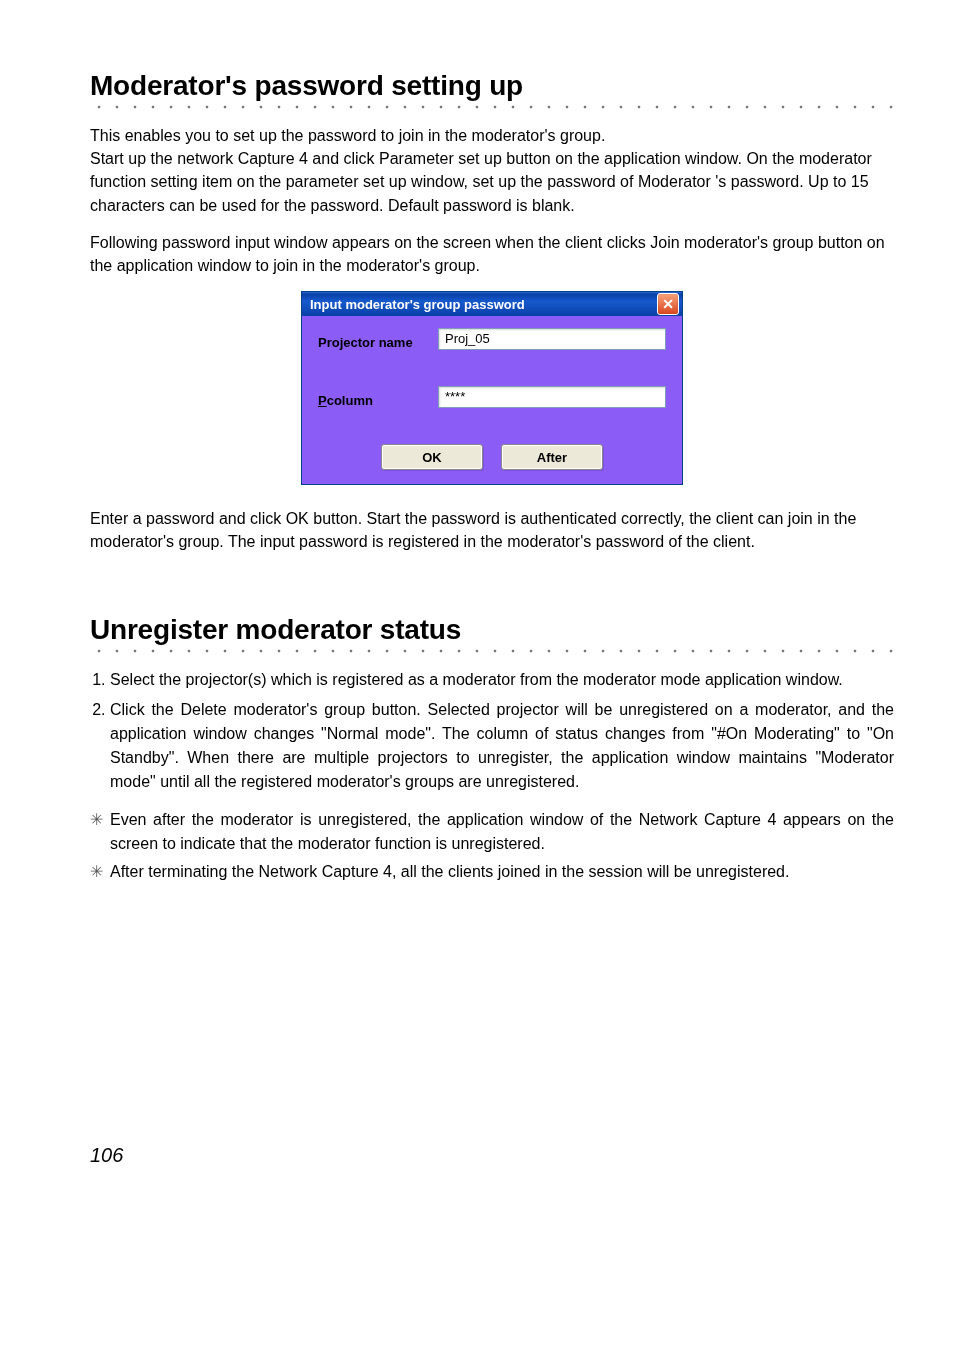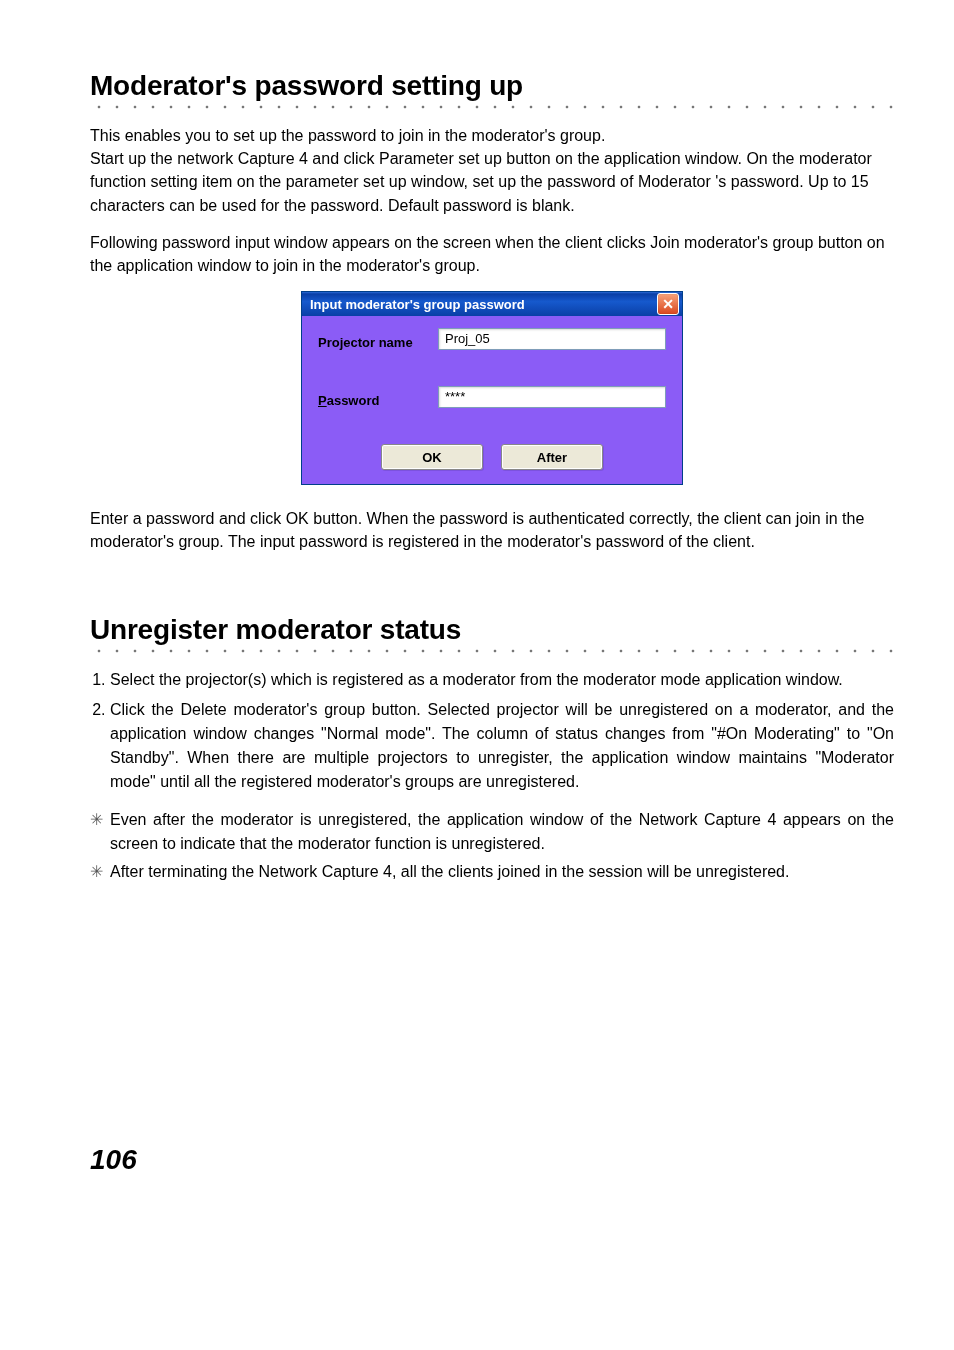--- a/index.html
+++ b/index.html
@@ -126,22 +126,22 @@
     margin: 0 0 4px 0;
     display: flex;
     text-align: justify;
   }
   .note .mark {
     width: 20px; flex-shrink:0;
     color: #555;
   }
   .pagenum {
     font-style: italic;
-    font-weight: 700;
-    font-size: 28px;
+    font-weight: 400;
+    font-size: 20px;
     margin-top: 260px;
   }
   .spacer-lg { height: 46px; }
 </style>
 </head>
 <body>
 
 <div class="page">
 
   <h2 class="section">Moderator's password setting up</h2>
@@ -164,32 +164,32 @@
       <div class="closebtn">
         <span>✕</span>
       </div>
     </div>
     <div class="dlg-body">
       <div class="dlg-row">
         <div class="dlg-label">Projector name</div>
         <div class="dlg-field">Proj_05</div>
       </div>
       <div class="dlg-row">
-        <div class="dlg-label"><span class="ul">P</span><span>assword</span></div>
+        <div class="dlg-label"><span class="ul">P</span><span>column</span></div>
         <div class="dlg-field">****</div>
       </div>
       <div class="dlg-btnrow">
         <div class="dlg-btn">OK</div>
         <div class="dlg-btn">After</div>
       </div>
     </div>
   </div>
 
   <p class="body">
-    <span>Enter a password and click </span><span class="bold">OK</span><span> button. When the password is authenticated correctly, the client can join in the moderator's group. The input password is registered in the moderator's password of the client.</span>
+    <span>Enter a password and click </span><span class="bold">OK</span><span> button. Start the password is authenticated correctly, the client can join in the moderator's group. The input password is registered in the moderator's password of the client.</span>
   </p>
 
   <div class="spacer-lg"></div>
 
   <h2 class="section">Unregister moderator status</h2>
   <div class="dotrule"></div>
 
   <ol class="steps">
     <li>Select the projector(s) which is registered as a moderator from the moderator mode application window.</li>
     <li>

